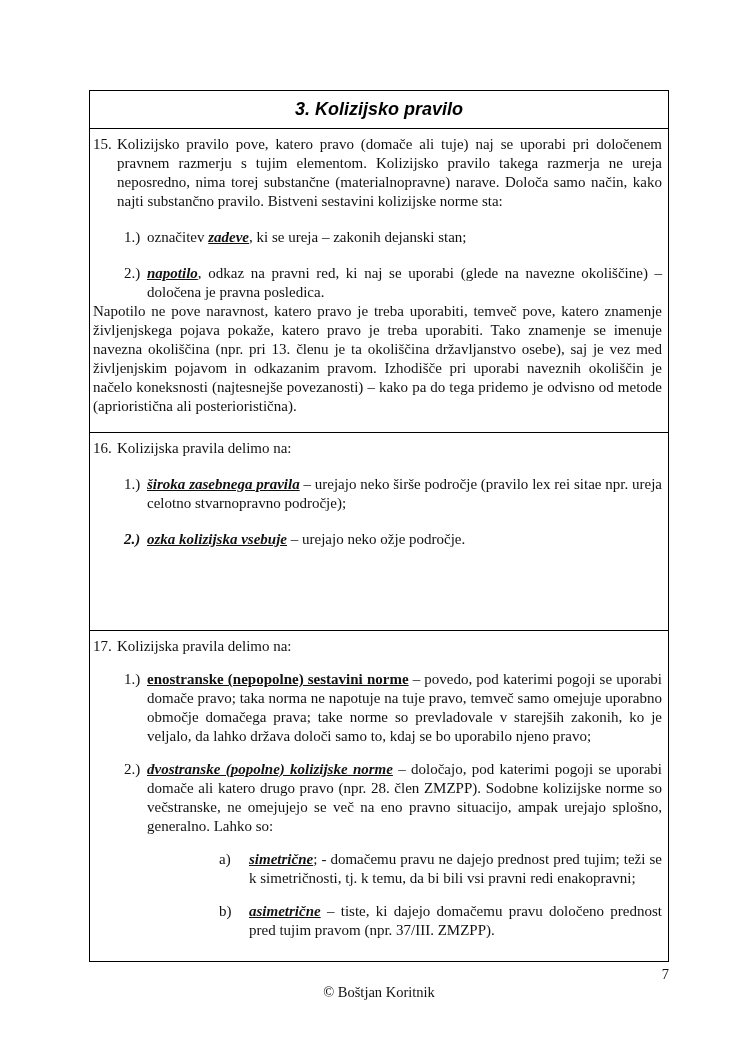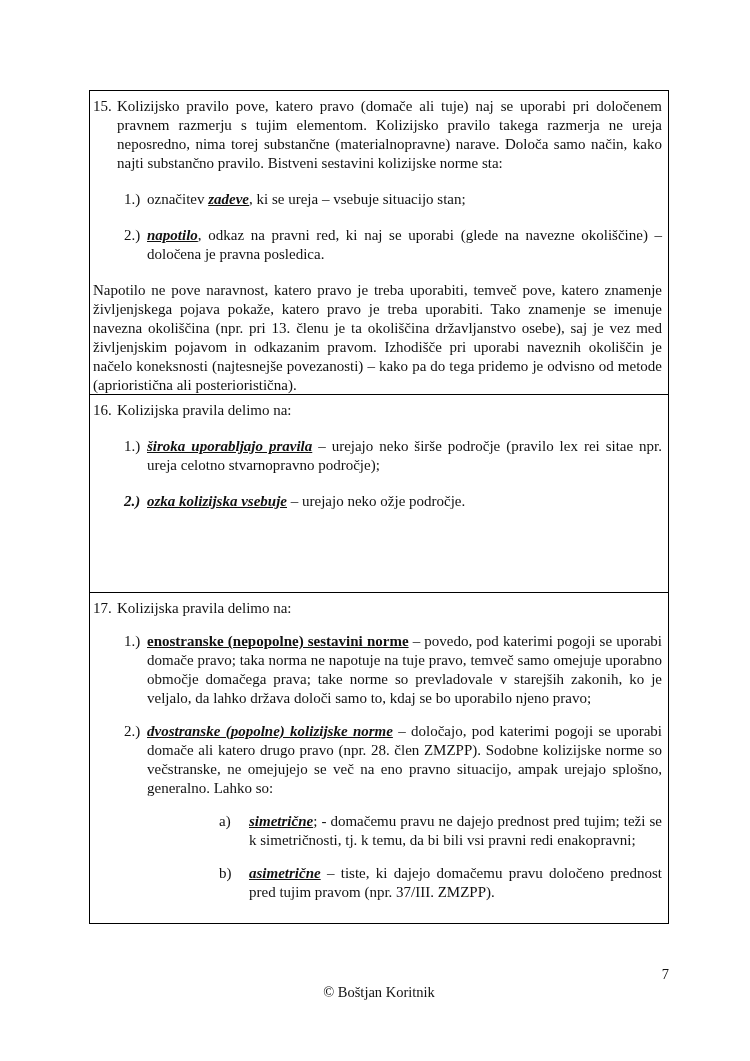--- a/index.html
+++ b/index.html
@@ -28,63 +28,66 @@
   .cell.row15{height:304px;border-bottom:1px solid #000;}
   .cell.row16{height:198px;border-bottom:1px solid #000;}
   .cell.row17{height:330px;}
   .numpara{position:relative;padding-left:24px;}
   .numpara .num{position:absolute;left:0;top:0;}
   .li1{position:relative;padding-left:54px;margin-top:17px;}
   .li1 .marker{position:absolute;left:31px;top:0;}
   .li2{position:relative;padding-left:156px;margin-top:17px;}
   .li2 .marker{position:absolute;left:126px;top:0;}
   .row17 .li1,.row17 .li2{margin-top:14px;}
-  .para{margin-top:17px;}
+  .para{}
   .term{font-weight:bold;font-style:italic;text-decoration:underline;}
   .term-upright{font-weight:bold;text-decoration:underline;}
   .marker-bold{font-weight:bold;font-style:italic;}
   .page-number{
     position:absolute;left:89px;top:966px;width:580px;
     text-align:right;font-size:14.5px;color:#111;
   }
   .copyright{
     position:absolute;left:0;top:984px;width:758px;
     text-align:center;font-size:14.5px;color:#111;
   }
 </style>
 </head>
 <body>
 
 <div class="doc-table">
 
+  <div class="title-row">
+    <h1>3. Kolizijsko pravilo</h1>
+  </div>
 
   <div class="cell row15">
     <div class="numpara">
       <span class="num">15.</span>
       <span>Kolizijsko pravilo pove, katero pravo (domače ali tuje) naj se uporabi pri določenem pravnem razmerju s tujim elementom. Kolizijsko pravilo takega razmerja ne ureja neposredno, nima torej substančne (materialnopravne) narave. Določa samo način, kako najti substančno pravilo. Bistveni sestavini kolizijske norme sta:</span>
     </div>
     <div class="li1">
       <span class="marker">1.)</span>
-      <span>označitev </span><span class="term">zadeve</span><span>, ki se ureja – vsebuje situacijo stan;</span>
+      <span>označitev </span><span class="term">zadeve</span><span>, ki se ureja – zakonih dejanski stan;</span>
     </div>
     <div class="li1">
       <span class="marker">2.)</span>
       <span class="term">napotilo</span><span>, odkaz na pravni red, ki naj se uporabi (glede na navezne okoliščine) – določena je pravna posledica.</span>
     </div>
     <div class="para">Napotilo ne pove naravnost, katero pravo je treba uporabiti, temveč pove, katero znamenje življenjskega pojava pokaže, katero pravo je treba uporabiti. Tako znamenje se imenuje navezna okoliščina (npr. pri 13. členu je ta okoliščina državljanstvo osebe), saj je vez med življenjskim pojavom in odkazanim pravom. Izhodišče pri uporabi naveznih okoliščin je načelo koneksnosti (najtesnejše povezanosti) – kako pa do tega pridemo je odvisno od metode (aprioristična ali posterioristična).</div>
   </div>
 
   <div class="cell row16">
     <div class="numpara">
       <span class="num">16.</span>
       <span>Kolizijska pravila delimo na:</span>
     </div>
     <div class="li1">
       <span class="marker">1.)</span>
-      <span class="term">široka uporabljajo pravila</span><span> – urejajo neko širše področje (pravilo lex rei sitae npr. ureja celotno stvarnopravno področje);</span>
+      <span class="term">široka zasebnega pravila</span><span> – urejajo neko širše področje (pravilo lex rei sitae npr. ureja celotno stvarnopravno področje);</span>
     </div>
     <div class="li1">
       <span class="marker marker-bold">2.)</span>
       <span class="term">ozka kolizijska vsebuje</span><span> – urejajo neko ožje področje.</span>
     </div>
   </div>
 
   <div class="cell row17">
     <div class="numpara">
       <span class="num">17.</span>

